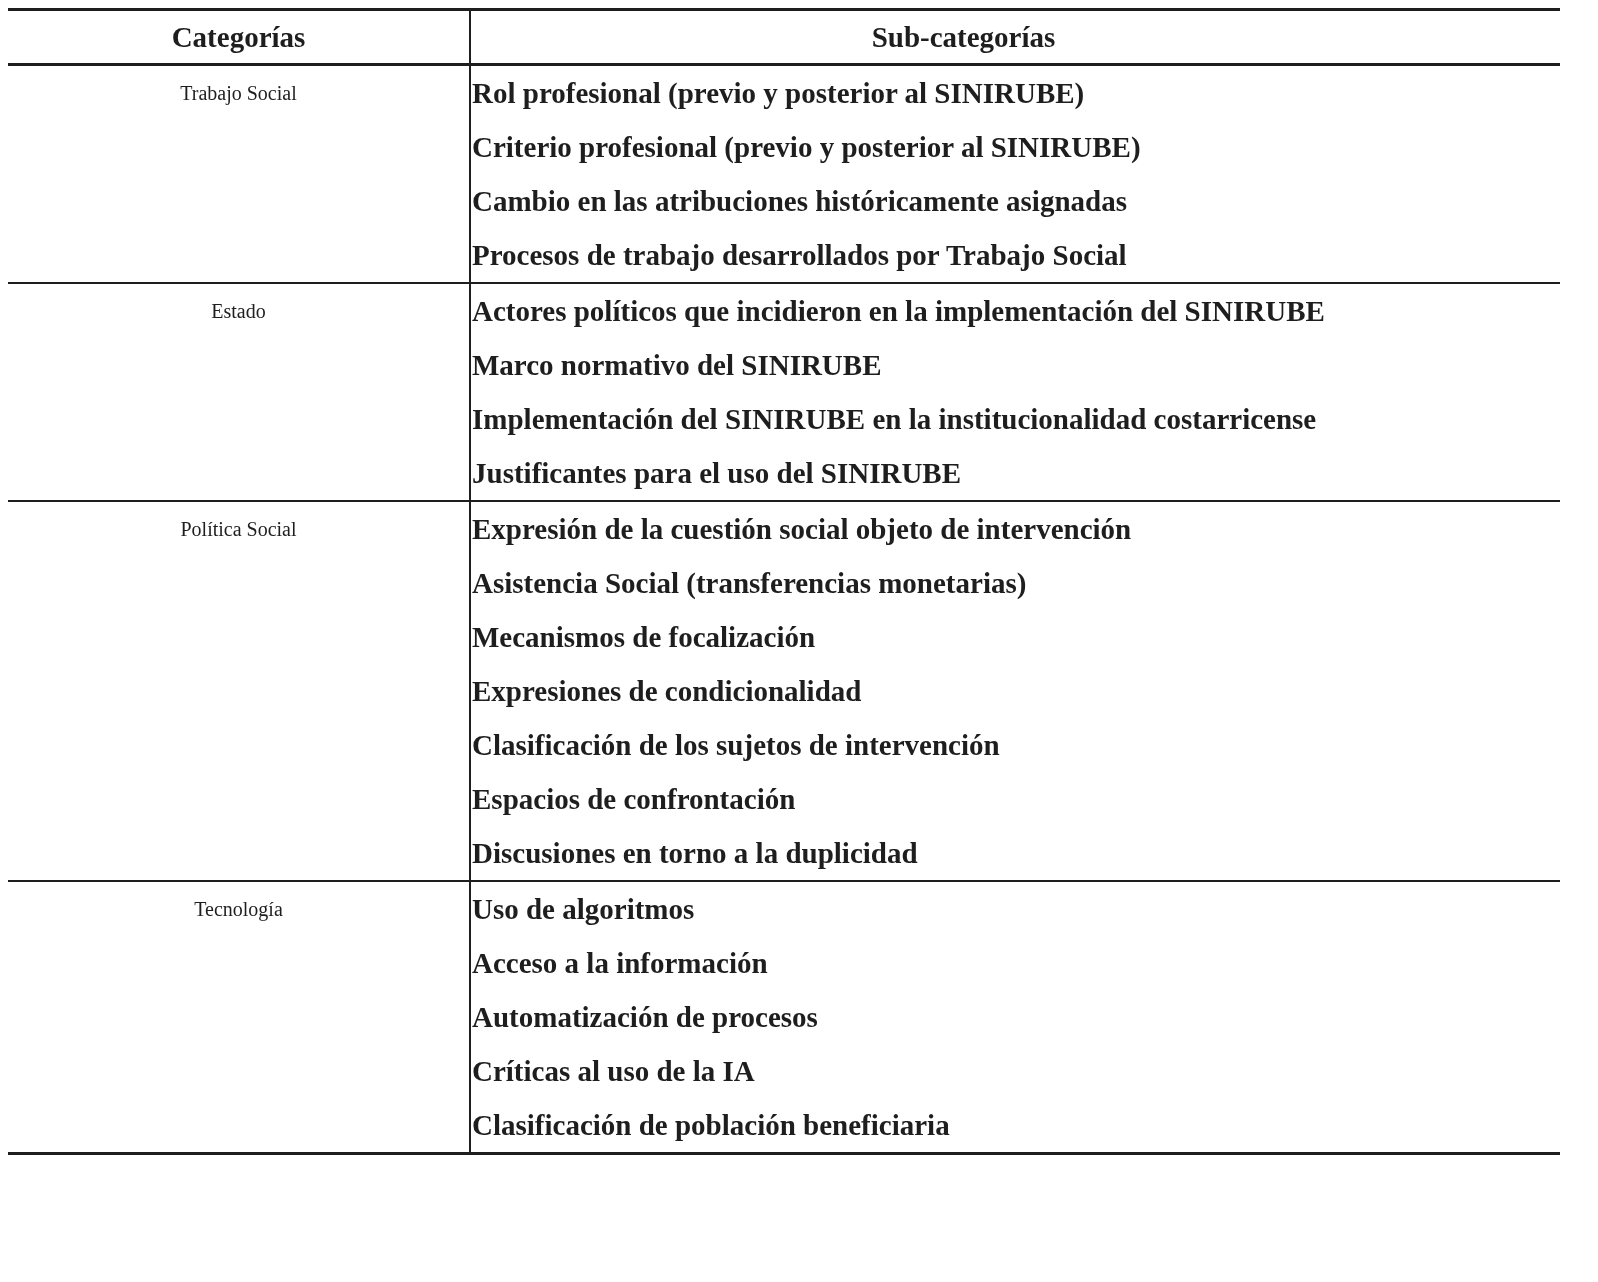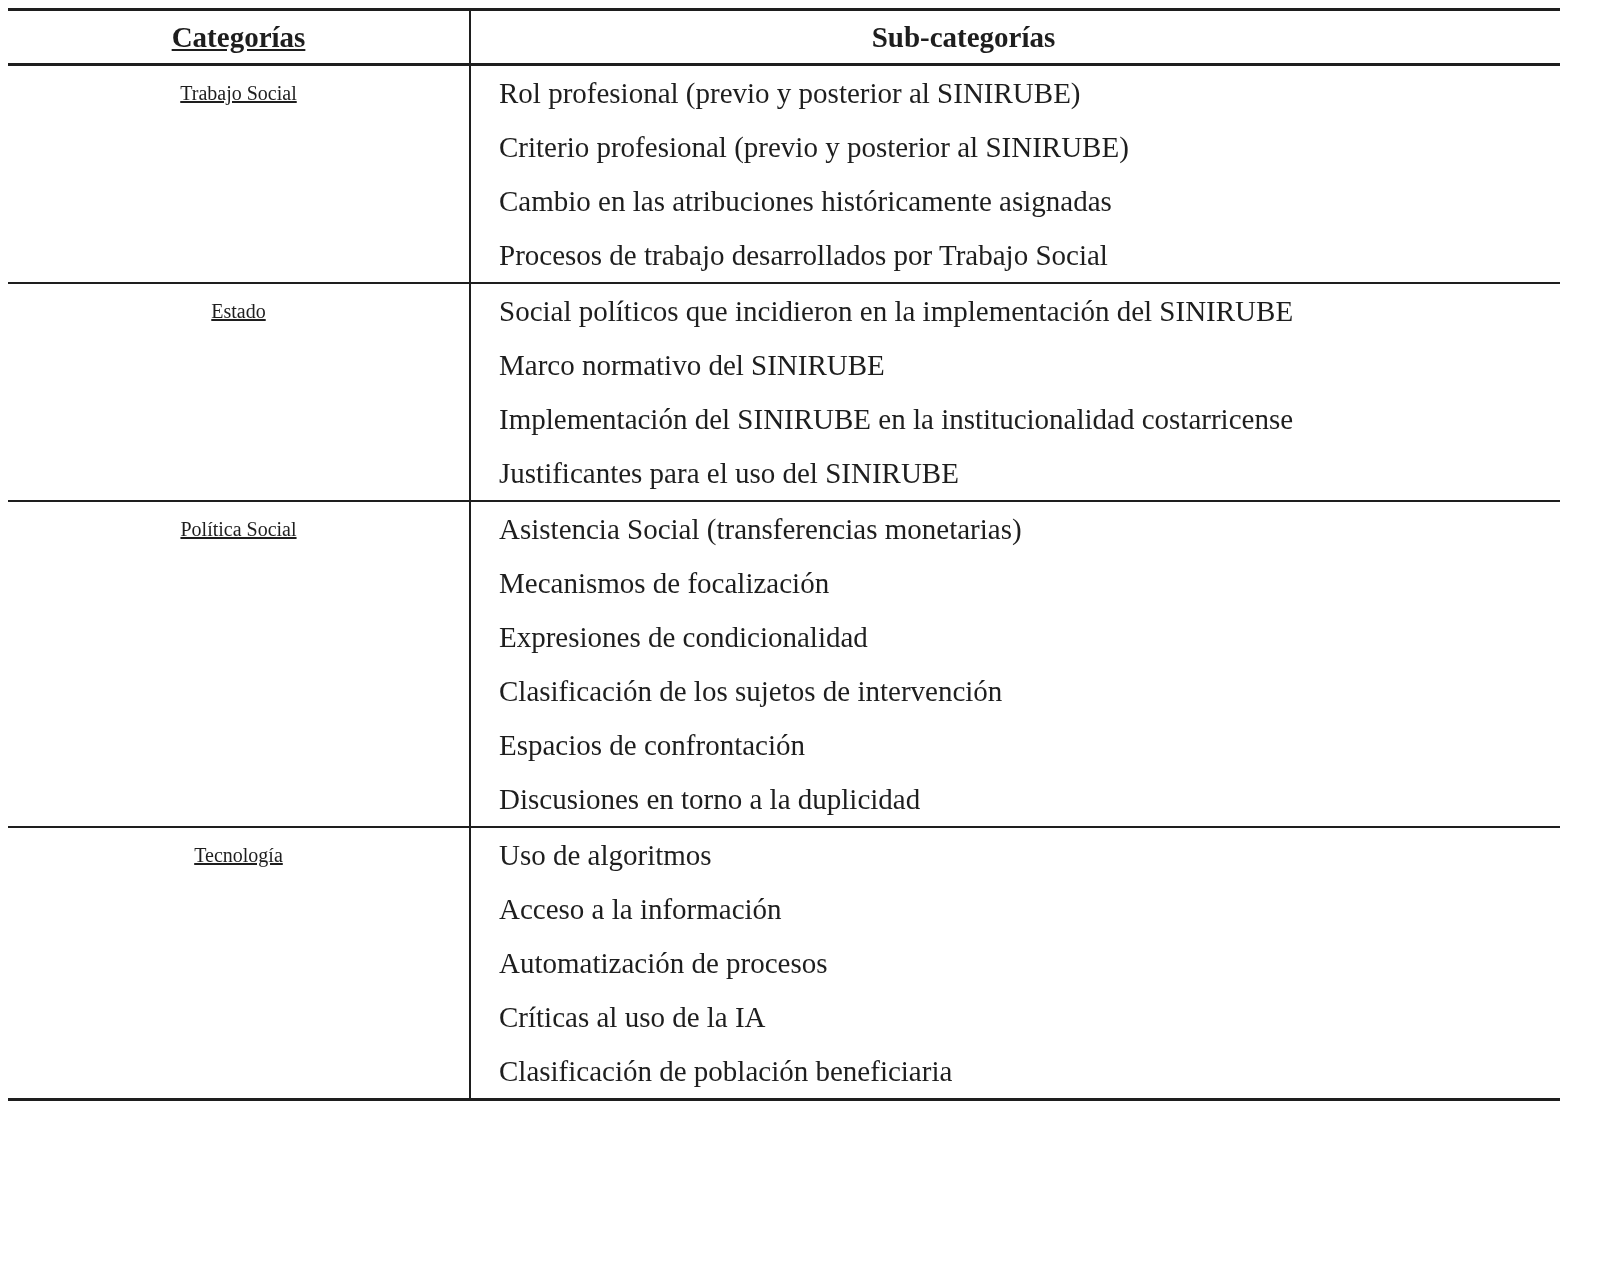--- a/index.html
+++ b/index.html
@@ -28,26 +28,26 @@
       border-top: 2px solid #1e1e1e;
     }
     .row.header { border-top: none; height: 52px; }
     .row.header + .row { border-top: 3px solid #1e1e1e; }
     .cell-cat {
       width: 463px;
       flex: 0 0 463px;
       border-right: 2px solid #1e1e1e;
       text-align: center;
       box-sizing: border-box;
-      text-decoration: underline;
     }
     .cell-sub {
       flex: 1 1 auto;
       box-sizing: border-box;
-      padding-left: 28px;
+      padding-left: 1px;
+      font-weight: bold;
     }
     .header .cell-cat, .header .cell-sub {
       font-weight: bold;
       font-size: 29px;
       line-height: 52px;
     }
     .header .cell-sub { text-align: center; padding-left: 16px; padding-right: 120px; }
     .cat-label {
       font-size: 20px;
       line-height: 54px;
@@ -79,32 +79,33 @@
       <div class="sub-item">Cambio en las atribuciones históricamente asignadas</div>
       <div class="sub-item">Procesos de trabajo desarrollados por Trabajo Social</div>
     </div>
   </div>
 
   <div class="row">
     <div class="cell-cat">
       <div class="cat-label">Estado</div>
     </div>
     <div class="cell-sub">
-      <div class="sub-item">Social políticos que incidieron en la implementación del SINIRUBE</div>
+      <div class="sub-item">Actores políticos que incidieron en la implementación del SINIRUBE</div>
       <div class="sub-item">Marco normativo del SINIRUBE</div>
       <div class="sub-item">Implementación del SINIRUBE en la institucionalidad costarricense</div>
       <div class="sub-item">Justificantes para el uso del SINIRUBE</div>
     </div>
   </div>
 
   <div class="row">
     <div class="cell-cat">
       <div class="cat-label">Política Social</div>
     </div>
     <div class="cell-sub">
+      <div class="sub-item">Expresión de la cuestión social objeto de intervención</div>
       <div class="sub-item">Asistencia Social (transferencias monetarias)</div>
       <div class="sub-item">Mecanismos de focalización</div>
       <div class="sub-item">Expresiones de condicionalidad</div>
       <div class="sub-item">Clasificación de los sujetos de intervención</div>
       <div class="sub-item">Espacios de confrontación</div>
       <div class="sub-item">Discusiones en torno a la duplicidad</div>
     </div>
   </div>
 
   <div class="row">

